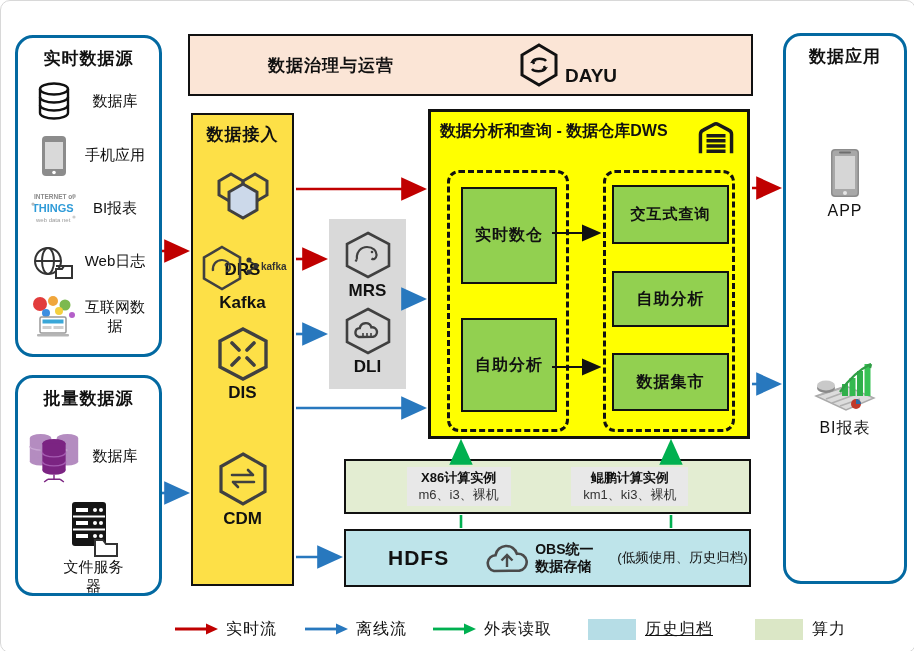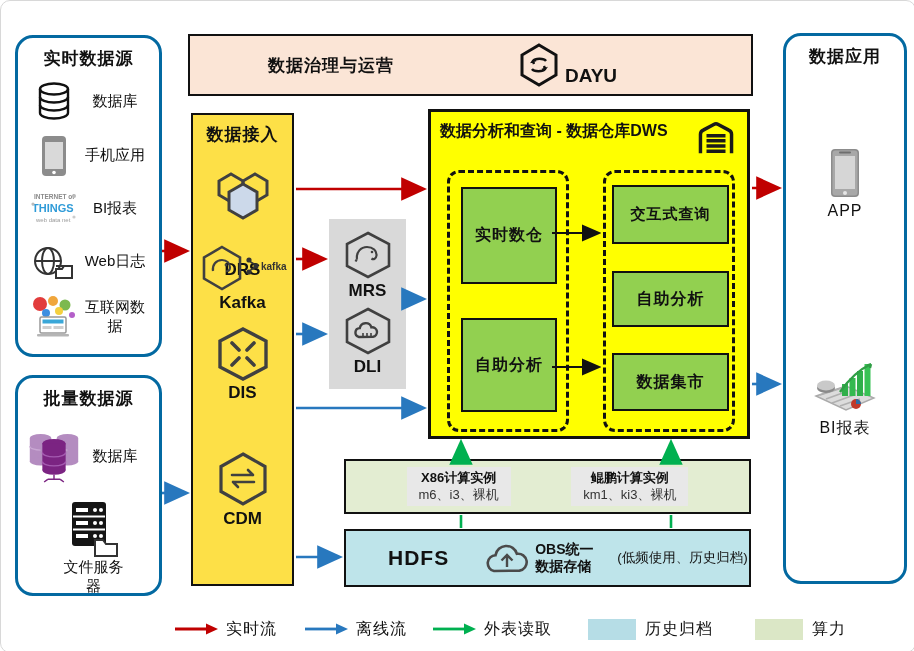--- a/index.html
+++ b/index.html
@@ -372,21 +372,21 @@
       </svg>
       <span class="llabel">离线流</span>
     </span>
     <span class="lgroup" style="margin-right:36px;">
       <svg width="46" height="14" viewBox="0 0 46 14" style="margin-right:7px;">
         <line x1="2" y1="7" x2="33" y2="7" stroke-width="2.8" stroke="#00b050"></line>
         <polygon points="33,1.5 45,7 33,12.5" fill="#00b050"></polygon>
       </svg>
       <span class="llabel">外表读取</span>
     </span>
-    <span class="lgroup" style="margin-right:42px;">
+    <span class="lgroup" style="margin-right:42px;text-decoration:underline;">
       <span class="swatch" style="background: rgb(182, 221, 230);"></span>
       <span class="llabel">历史归档</span>
     </span>
     <span class="lgroup">
       <span class="swatch" style="background: rgb(219, 231, 198);"></span>
       <span class="llabel">算力</span>
     </span>
   </div>
 
 </div>

